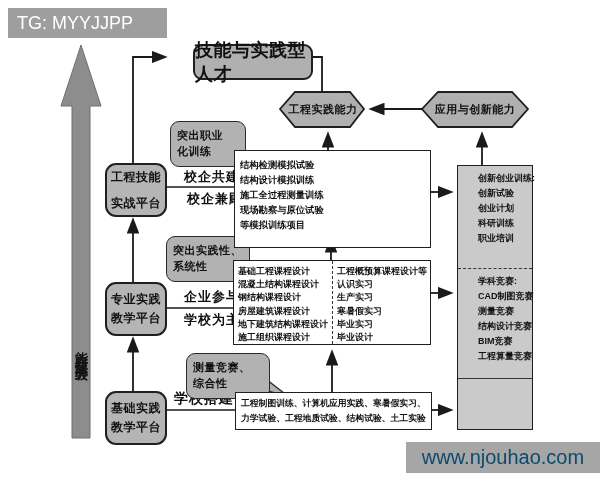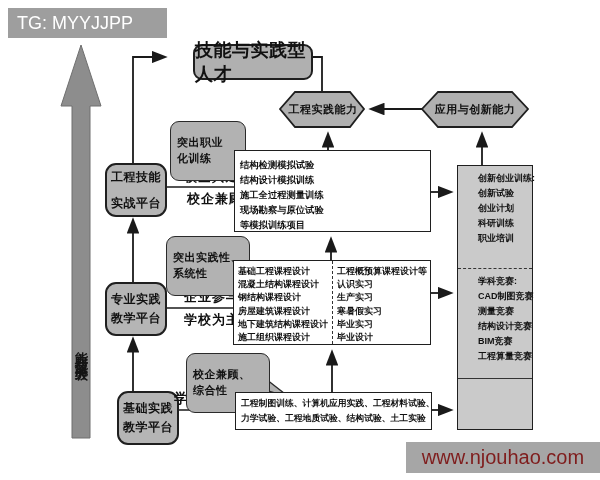--- a/index.html
+++ b/index.html
@@ -2,37 +2,37 @@
 <html><head>
 <meta charset="utf-8">
 <style>
   html,body{margin:0;padding:0;background:#fff;}
   .stage{position:relative;width:600px;height:480px;background:#ffffff;overflow:hidden;
          font-family:"Liberation Sans","DejaVu Sans",sans-serif;color:#111;}
   .abs{position:absolute;}
   svg.wires{position:absolute;left:0;top:0;width:600px;height:480px;}
   .banner{background:#9e9e9e;color:#fff;display:flex;align-items:center;}
   .banner.top{left:8px;top:8px;width:150px;height:30px;font-size:18px;padding-left:9px;}
-  .banner.bottom{left:406px;top:442px;width:194px;height:31px;font-size:20px;justify-content:center;color:#7f1d1d;background:#a6a6a6;}
+  .banner.bottom{left:406px;top:442px;width:194px;height:31px;font-size:20px;justify-content:center;color:#0c4a6e;background:#a6a6a6;}
   .goal-box{left:180px;top:44px;width:116px;height:32px;background:#b0b0b0;border:2.5px solid #1f1f1f;
             border-radius:9px;display:flex;align-items:center;justify-content:center;
             font-size:18px;font-weight:bold;letter-spacing:.5px;margin-left:13px;}
   .hex-label{height:20px;display:flex;align-items:center;justify-content:center;
              font-size:11px;font-weight:bold;letter-spacing:.5px;}
   .platform{width:58px;height:50px;background:#b5b5b5;border:2.2px solid #1f1f1f;border-radius:11px;
             display:flex;flex-direction:column;align-items:center;justify-content:center;
             font-size:12px;font-weight:bold;line-height:1.55;letter-spacing:.5px;}
   .edge-label{font-size:13px;font-weight:bold;letter-spacing:1px;}
   .callout{background:#b2b2b2;border:1.6px solid #2a2a2a;border-radius:9px;
-           font-size:11px;font-weight:bold;line-height:1.45;padding:13px 6px;letter-spacing:.5px;}
+           font-size:11px;font-weight:bold;line-height:1.45;padding:6px 6px;letter-spacing:.5px;}
   .cbox{background:#fff;border:1.8px solid #1f1f1f;box-sizing:border-box;display:flex;}
   .col{box-sizing:border-box;font-size:9.3px;font-weight:600;}
   .col > div{white-space:nowrap;}
   .col.dashed-left{border-left:1.5px dashed #333;}
-  .boxA{left:234px;top:150px;width:197px;height:82px;}
+  .boxA{left:234px;top:150px;width:197px;height:98px;}
   .boxA .col{width:50%;padding:7px 0 0 5px;line-height:15px;}
   .boxB{left:233px;top:260px;width:198px;height:85px;}
   .boxB .col{width:50%;padding:4px 0 0 4px;line-height:13.2px;font-size:9px;}
   .boxC{left:235px;top:392px;width:197px;height:38px;flex-direction:column;
         font-size:8.8px;font-weight:600;line-height:15px;padding:3px 0 0 5px;}
   .boxC > div{white-space:nowrap;}
   .rpanel{left:457px;top:165px;width:76px;height:265px;background:#cacaca;border:1.8px solid #1f1f1f;
           box-sizing:border-box;display:flex;flex-direction:column;}
   .rpanel .sec{box-sizing:border-box;font-size:9px;font-weight:700;line-height:15px;padding:5px 0 0 20px;}
   .rpanel .sec > div{white-space:nowrap;}
@@ -99,41 +99,41 @@
   <div class="abs hex-label" style="left:424px;top:99px;width:102px;">应用与创新能力</div>
 
   <div class="abs platform" style="left:105px;top:163px;gap:7px;">
     <div>工程技能</div>
     <div>实战平台</div>
   </div>
   <div class="abs platform" style="left:105px;top:282px;">
     <div>专业实践</div>
     <div>教学平台</div>
   </div>
-  <div class="abs platform" style="left:117px;top:391px;">
+  <div class="abs platform" style="left:105px;top:391px;">
     <div>基础实践</div>
     <div>教学平台</div>
   </div>
 
   <div class="abs edge-label" style="left:184px;top:168px;">校企共建</div>
   <div class="abs edge-label" style="left:187px;top:190px;">校企兼顾</div>
   <div class="abs edge-label" style="left:184px;top:288px;">企业参与</div>
   <div class="abs edge-label" style="left:184px;top:311px;">学校为主</div>
   <div class="abs edge-label" style="left:174px;top:390px;font-size:14px;">学校搭建</div>
 
   <div class="abs callout" style="left:170px;top:121px;width:62px;">
     <div>突出职业</div>
     <div>化训练</div>
   </div>
   <div class="abs callout" style="left:166px;top:236px;width:70px;">
     <div>突出实践性、</div>
     <div>系统性</div>
   </div>
   <div class="abs callout" style="left:186px;top:353px;width:70px;">
-    <div>校企兼顾、</div>
+    <div>测量竞赛、</div>
     <div>综合性</div>
   </div>
 
   <div class="abs cbox boxA">
     <div class="col">
         <div>结构检测模拟试验</div>
         <div>结构设计模拟训练</div>
         <div>施工全过程测量训练</div>
         <div>现场勘察与原位试验</div>
         <div>等模拟训练项目</div>
@@ -153,21 +153,21 @@
         <div>工程概预算课程设计等</div>
         <div>认识实习</div>
         <div>生产实习</div>
         <div>寒暑假实习</div>
         <div>毕业实习</div>
         <div>毕业设计</div>
       </div>
   </div>
 
   <div class="abs cbox boxC">
-      <div>工程制图训练、计算机应用实践、工程材料试验、</div>
+      <div>工程制图训练、计算机应用实践、寒暑假实习、</div>
       <div>力学试验、工程地质试验、结构试验、土工实验</div>
     </div>
 
   <div class="abs rpanel">
     <div class="sec s1">
         <div>创新创业训练:</div>
         <div>创新试验</div>
         <div>创业计划</div>
         <div>科研训练</div>
         <div>职业培训</div>

